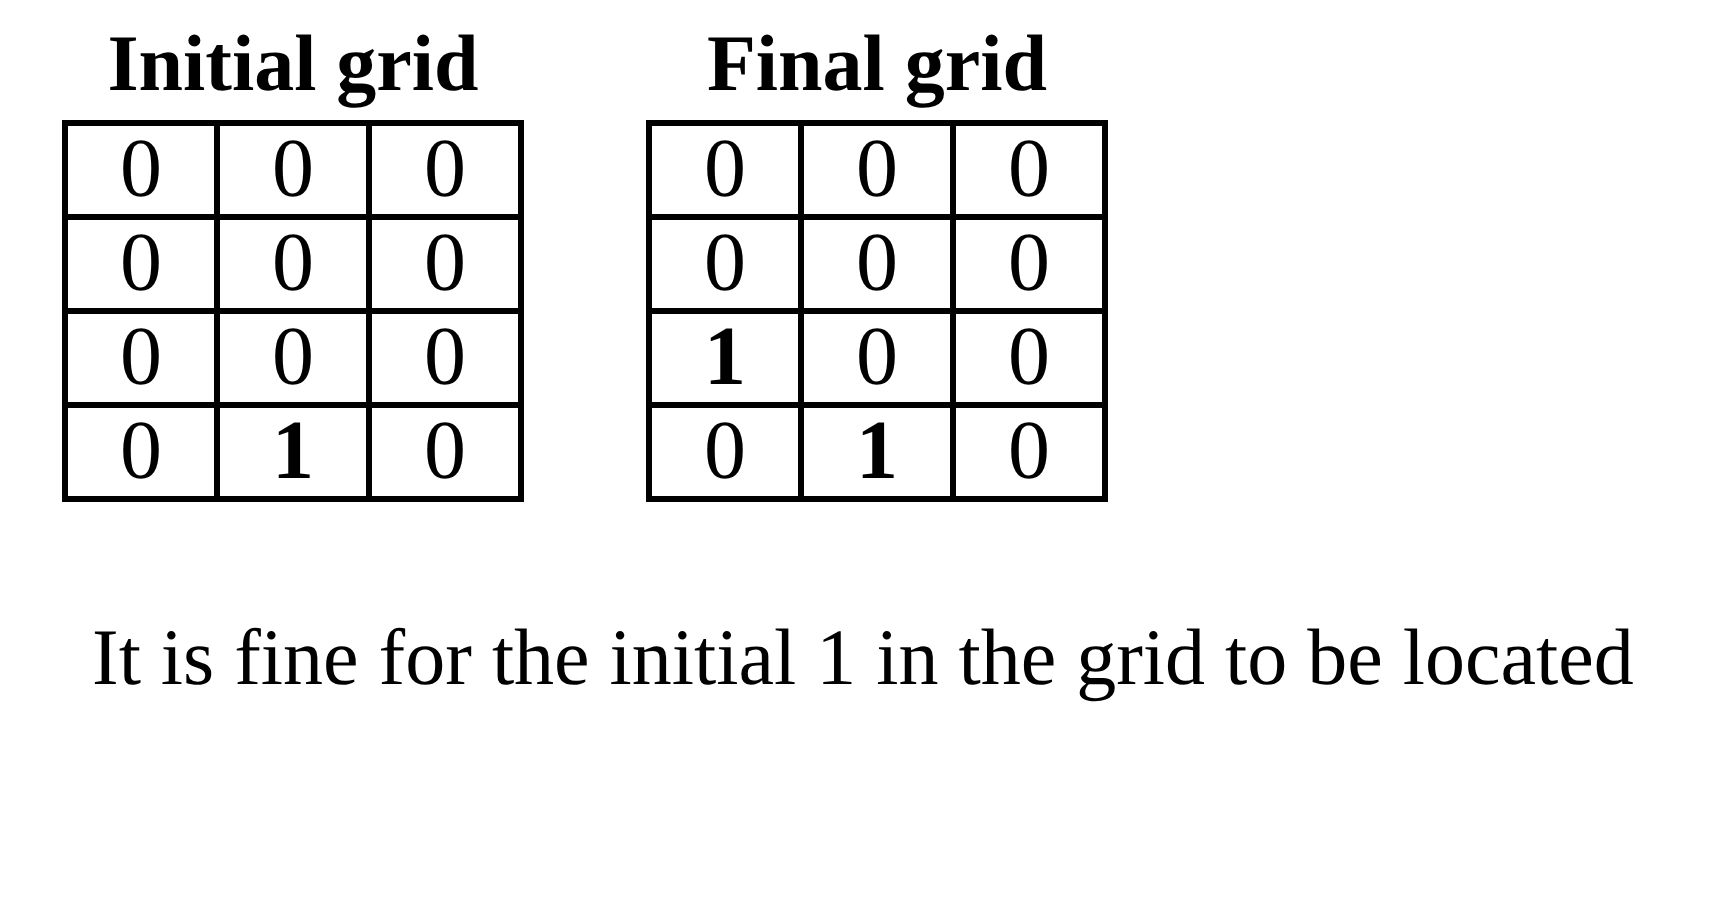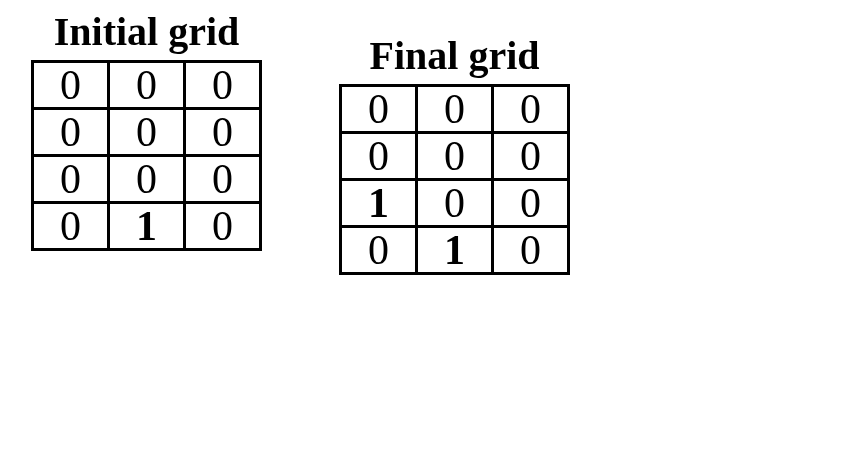--- a/index.html
+++ b/index.html
@@ -14,21 +14,21 @@
     color: #000000;
     font-family: "Liberation Serif", "DejaVu Serif", serif;
     overflow: hidden;
   }
   .grid-block {
     position: absolute;
     top: 10px;
     text-align: center;
   }
   .grid-block.initial { left: 30px;  width: 233px; }
-  .grid-block.final   { left: 338px; width: 233px; margin-top: 24px; }
+  .grid-block.final   { left: 322px; width: 233px; }
   .grid-title {
     font-size: 40px;
     font-weight: bold;
     line-height: 44px;
     margin: 0 0 6px 0;
     white-space: nowrap;
   }
   table.number-grid {
     border-collapse: collapse;
     margin: 0 auto;
@@ -110,13 +110,14 @@
       <tr>
         <td>0</td>
         <td class="bold-one">1</td>
         <td>0</td>
       </tr>
     </tbody>
   </table>
 </div>
 
 <div class="caption">
+  <div class="caption-line">It is fine for the initial 1 in the grid to be located</div>
 </div>
 
 </body></html>

